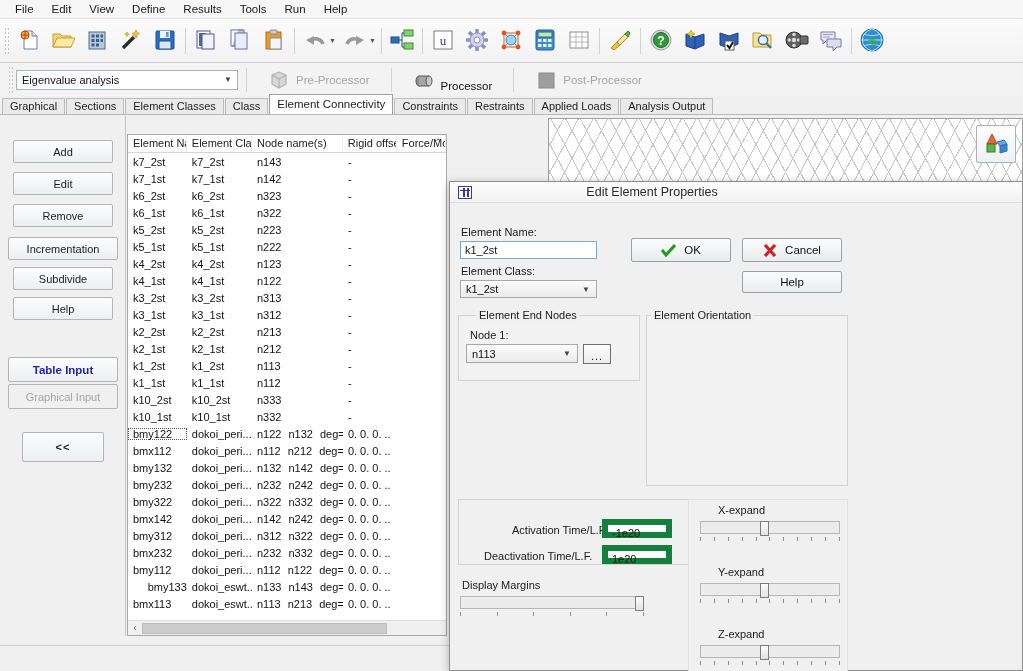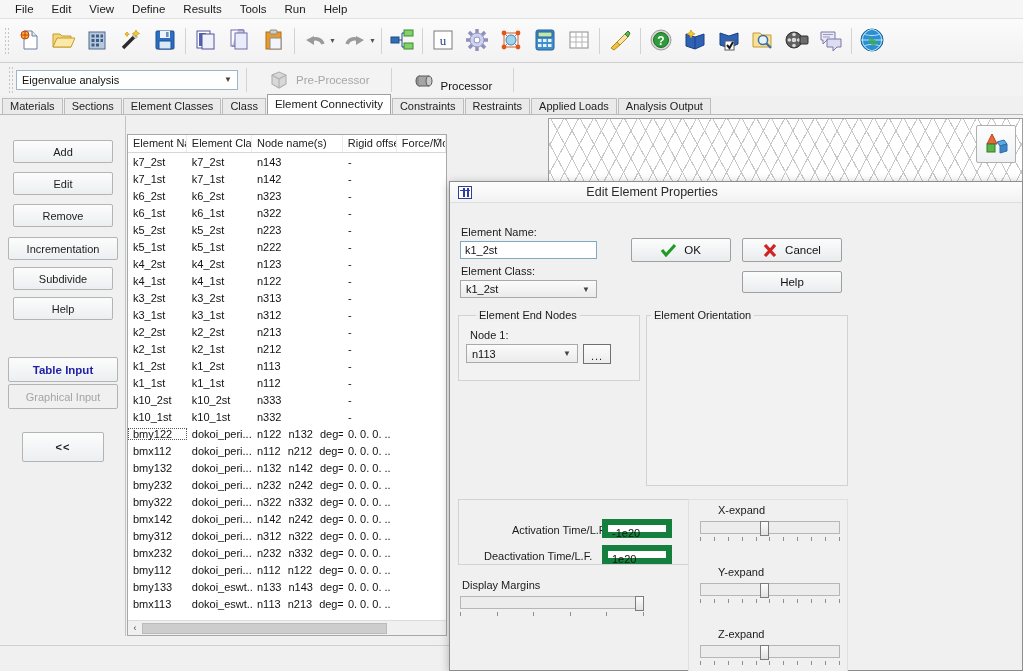--- a/index.html
+++ b/index.html
@@ -419,24 +419,30 @@
         <g stroke="#5a5a5a" stroke-width="1">
           <ellipse cx="6" cy="11" rx="3" ry="5" fill="#8d8d8d"></ellipse>
           <rect x="6" y="6" width="10" height="10" fill="#a5a5a5" stroke="none"></rect>
           <ellipse cx="16" cy="11" rx="3" ry="5" fill="#c9c9c9"></ellipse>
           <path d="M6 6 L16 6 M6 16 L16 16" fill="none"></path>
         </g>
       </svg>
       <span>Processor</span>
     </div>
     <div class="procsep"></div>
+    <div class="procbtn disabled">
+      <svg width="22" height="22" viewBox="0 0 22 22">
+        <rect x="4" y="4" width="15" height="15" fill="#9e9e9e" stroke="#8a8a8a"></rect>
+      </svg>
+      <span>Post-Processor</span>
+    </div>
   </div>
 
   <div class="tabbar" id="tabbar">
-      <div class="tab">Materials</div>
+      <div class="tab">Graphical</div>
       <div class="tab">Sections</div>
       <div class="tab">Element Classes</div>
       <div class="tab">Class</div>
       <div class="tab active">Element Connectivity</div>
       <div class="tab">Constraints</div>
       <div class="tab">Restraints</div>
       <div class="tab">Applied Loads</div>
       <div class="tab">Analysis Output</div>
     </div>
 
@@ -716,21 +722,21 @@
           <div class="td" style="width: 80px;">dokoi_peri...</div>
           <div class="td nodecell" style="width: 112px;">
             <span>n112</span>
             <span>n122</span>
             <span>deg=0,00</span>
           </div>
           <div class="td" style="width: 66px;">0.  0.  0.  ..</div>
           <div class="td" style="width: 60px;"></div>
         </div>
         <div class="trow">
-          <div class="td" style="width: 72px;">bmy133</div>
+          <div class="td" style="width: 72px; text-align: right;">bmy133</div>
           <div class="td" style="width: 80px;">dokoi_eswt...</div>
           <div class="td nodecell" style="width: 112px;">
             <span>n133</span>
             <span>n143</span>
             <span>deg=0,00</span>
           </div>
           <div class="td" style="width: 66px;">0.  0.  0.  ..</div>
           <div class="td" style="width: 60px;"></div>
         </div>
         <div class="trow">

